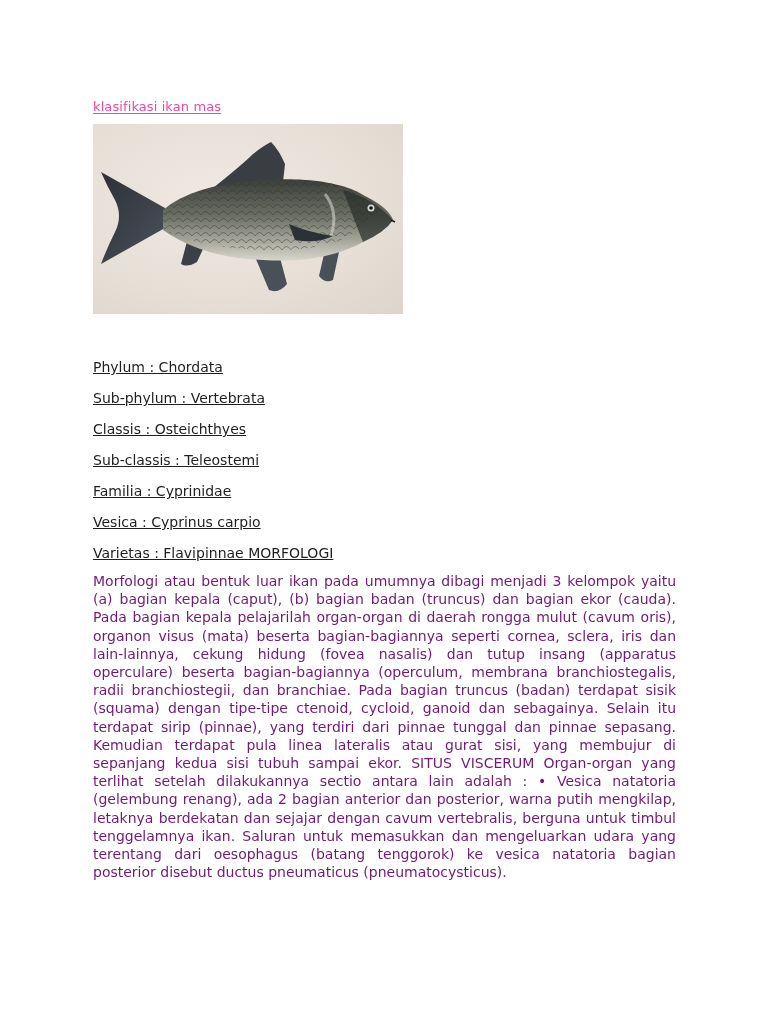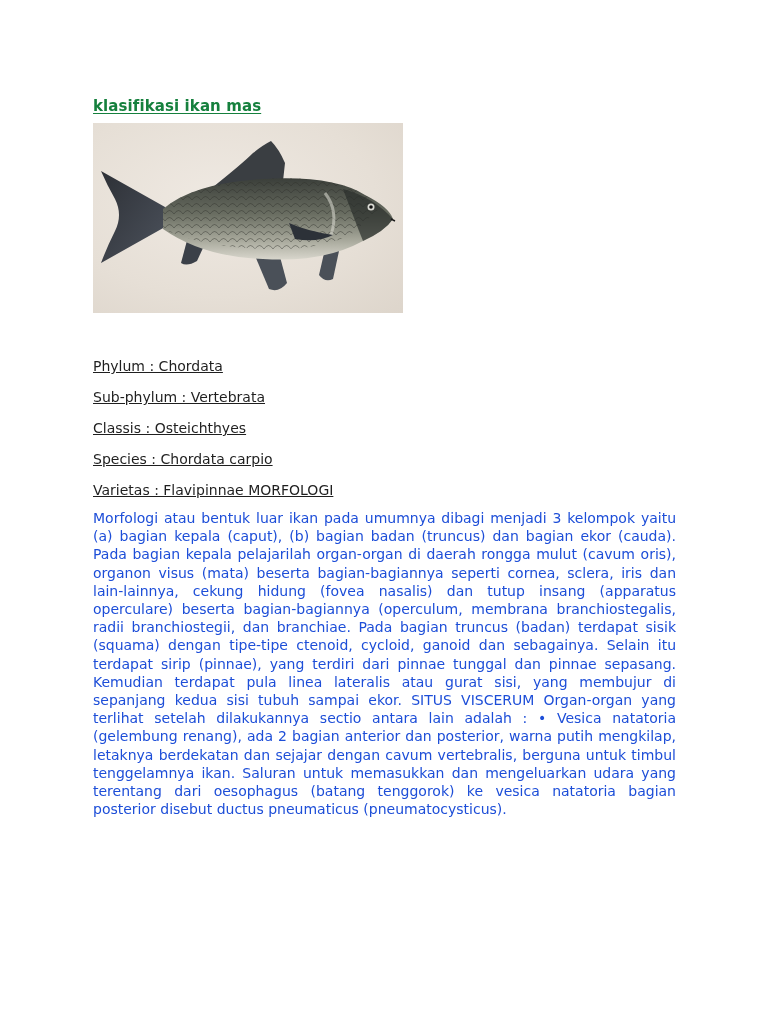--- a/index.html
+++ b/index.html
@@ -17,24 +17,24 @@
     }
     .page {
       position: absolute;
       left: 93px;
       top: 96px;
       width: 584px;
     }
     .title-link {
       display: inline-block;
       font-family: "DejaVu Sans", sans-serif;
-      font-weight: bold;
-      font-size: 15px;
+      font-weight: normal;
+      font-size: 13px;
       line-height: 20px;
-      color: #15803d;
+      color: #ec4899;
       text-decoration: underline;
       text-underline-offset: 2px;
       letter-spacing: 0.1px;
     }
     .photo {
       position: relative;
       margin-top: 7px;
       width: 310px;
       height: 190px;
       background: radial-gradient(ellipse at 40% 40%, #efe9e2 0%, #e6dfd6 60%, #ddd5cb 100%);
@@ -55,21 +55,21 @@
       margin-bottom: 13px;
       color: #1f1f1f;
       white-space: nowrap;
       text-decoration: underline;
     }
     .paragraph {
       margin-top: -3px;
       font-size: 14px;
       line-height: 18.2px;
       text-align: justify;
-      color: #1d4ed8;
+      color: #701a75;
       width: 583px;
       hyphens: none;
     }
   </style>
 </head>
 <body>
 
 <div class="page">
 
   <a class="title-link" href="#">klasifikasi ikan mas</a>
@@ -113,19 +113,21 @@
       <circle cx="278" cy="84" r="1.8" fill="#111"></circle>
 
       <path d="M298 96 L302 98" stroke="#1a1a1a" stroke-width="1.5"></path>
     </svg>
   </div>
 
   <div class="taxonomy">
     <div class="tax-line">Phylum : Chordata</div>
     <div class="tax-line">Sub-phylum : Vertebrata</div>
     <div class="tax-line">Classis : Osteichthyes</div>
-    <div class="tax-line">Species : Chordata carpio</div>
+    <div class="tax-line">Sub-classis : Teleostemi</div>
+    <div class="tax-line">Familia : Cyprinidae</div>
+    <div class="tax-line">Vesica : Cyprinus carpio</div>
     <div class="tax-line">Varietas : Flavipinnae MORFOLOGI</div>
   </div>
 
   <p class="paragraph">Morfologi atau bentuk luar ikan pada umumnya dibagi menjadi 3 kelompok yaitu (a) bagian kepala (caput), (b) bagian badan (truncus) dan bagian ekor (cauda). Pada bagian kepala pelajarilah organ-organ di daerah rongga mulut (cavum oris), organon visus (mata) beserta bagian-bagiannya seperti cornea, sclera, iris dan lain-lainnya, cekung hidung (fovea nasalis) dan tutup insang (apparatus operculare) beserta bagian-bagiannya (operculum, membrana branchiostegalis, radii branchiostegii, dan branchiae. Pada bagian truncus (badan) terdapat sisik (squama) dengan tipe-tipe ctenoid, cycloid, ganoid dan sebagainya. Selain itu terdapat sirip (pinnae), yang terdiri dari pinnae tunggal dan pinnae sepasang. Kemudian terdapat pula linea lateralis atau gurat sisi, yang membujur di sepanjang kedua sisi tubuh sampai ekor. SITUS VISCERUM Organ-organ yang terlihat setelah dilakukannya sectio antara lain adalah : • Vesica natatoria (gelembung renang), ada 2 bagian anterior dan posterior, warna putih mengkilap, letaknya berdekatan dan sejajar dengan cavum vertebralis, berguna untuk timbul tenggelamnya ikan. Saluran untuk memasukkan dan mengeluarkan udara yang terentang dari oesophagus (batang tenggorok) ke vesica natatoria bagian posterior disebut ductus pneumaticus (pneumatocysticus).</p>
 
 </div>
 
 </body></html>

